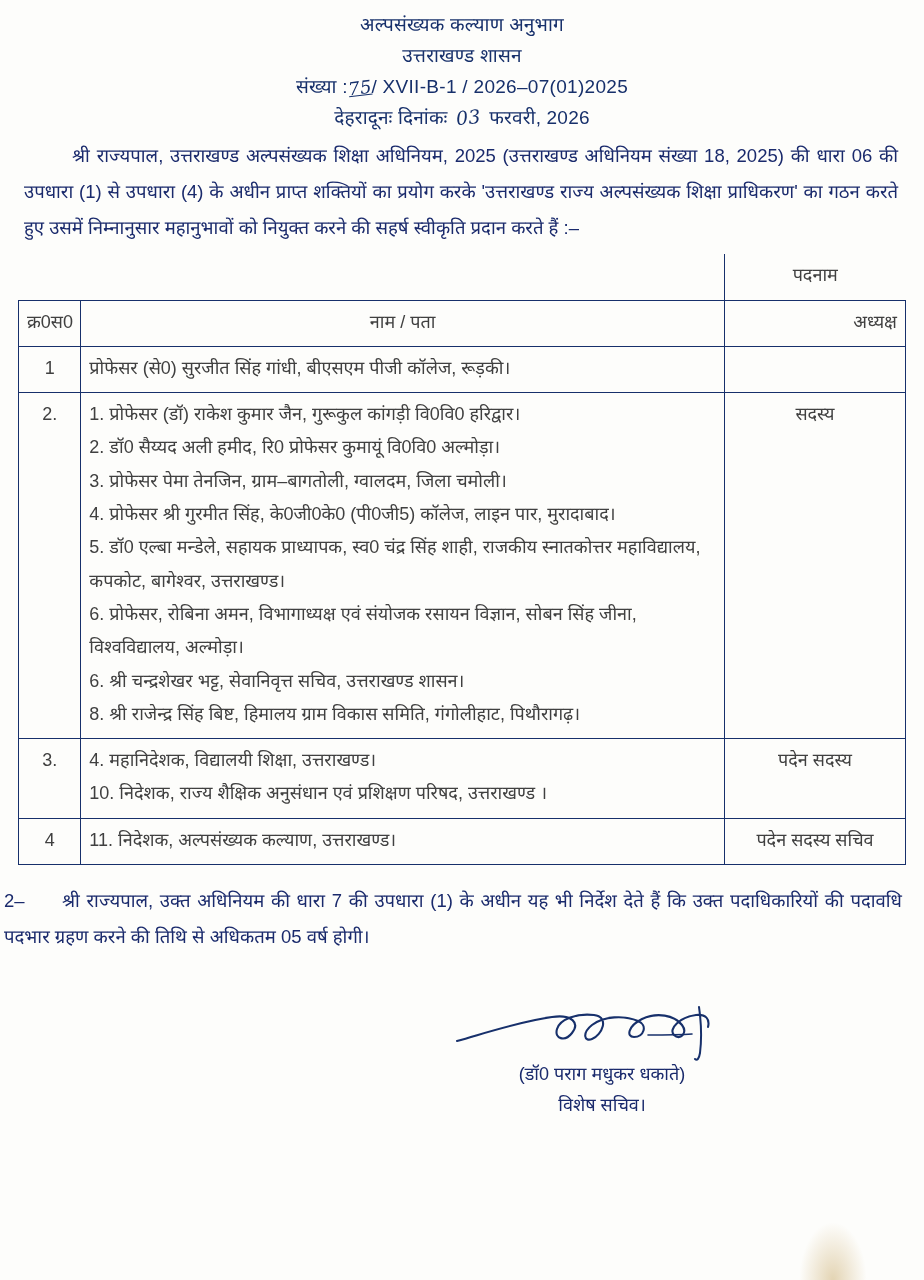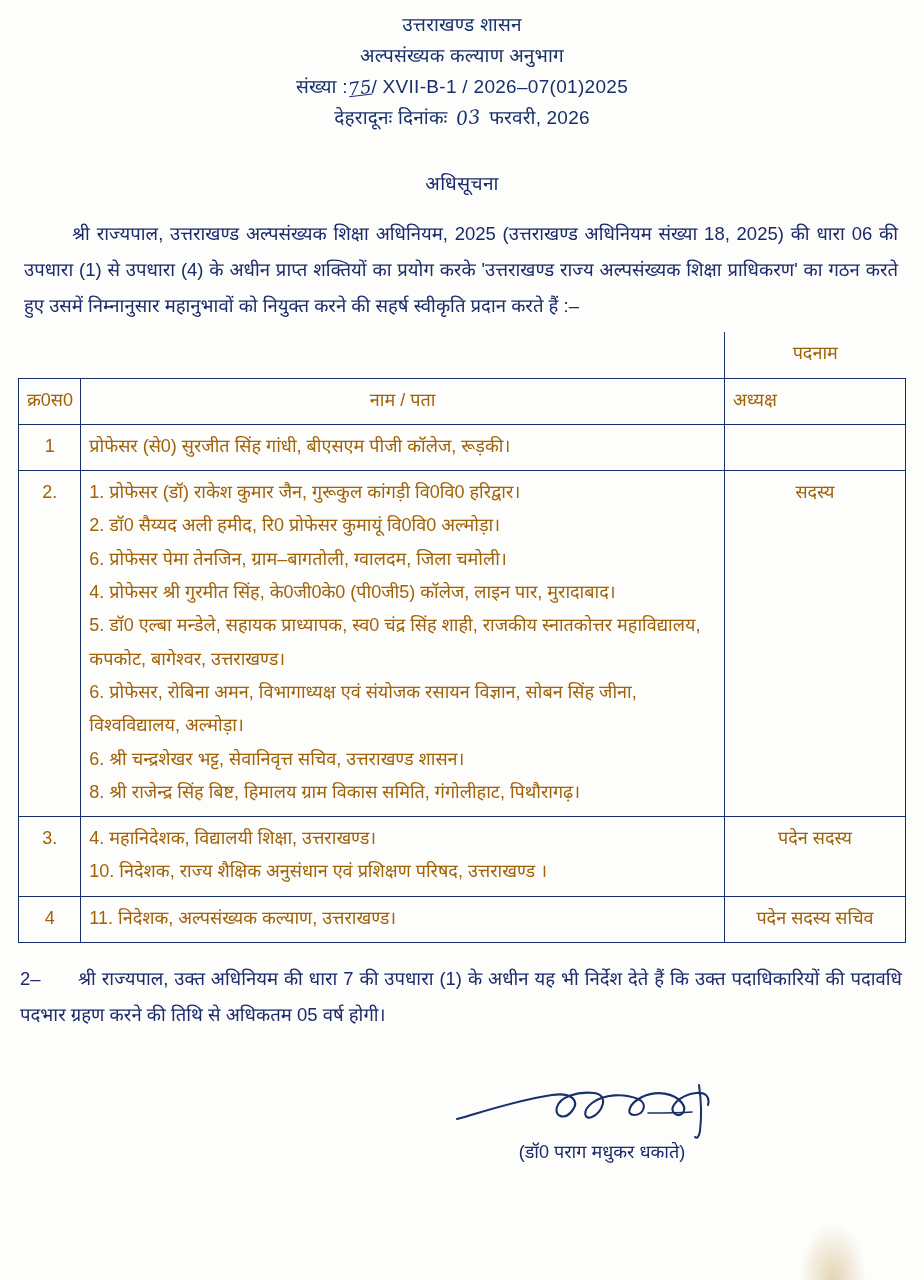--- a/index.html
+++ b/index.html
@@ -81,26 +81,26 @@
     width: 888px;
     margin: 8px auto 0 auto;
     table-layout: fixed;
   }
   table.main td, table.main th {
     border: 1.4px solid #17306b;
     vertical-align: top;
     padding: 5px 8px 7px 8px;
     font-size: 18px;
     line-height: 1.85;
-    color: #a16207;
+    color: #404040;
     font-weight: normal;
   }
   .col-sno { width: 62px; text-align: center; }
   .col-name { width: 640px; }
-  .col-post { width: 180px; text-align: left; }
+  .col-post { width: 180px; text-align: right; }
   .hdr-row td { border-top: none; border-left: none; border-right: none; }
   .hdr-row td.hdr-blankleft {
     border: none;
   }
   .hdr-row td.hdr-name {
     border: none;
     text-align: center;
   }
   .hdr-row td.hdr-post {
     border-left: 1.4px solid #17306b;
@@ -108,21 +108,21 @@
     border-right: none;
     text-align: center;
   }
   .cell-center { text-align: center; margin-left: 14px; }
   .nm-item { display: block; }
   
   .clause2 {
     font-size: 18.5px;
     line-height: 1.95;
     text-align: justify;
-    padding: 18px 22px 0 20px;
+    padding: 18px 22px 0 4px;
   }
   .clause2 .marker {
     display: inline-block;
     width: 58px;
   }
   
   .sig-block {
     margin-top: 46px;
     text-align: center;
     position: relative;
@@ -157,33 +157,32 @@
     background: radial-gradient(ellipse at 50% 100%, rgba(206,178,120,0.55), rgba(206,178,120,0.0) 68%);
     pointer-events: none;
   }
 </style>
 </head>
 <body>
 
 <div class="page">
 
   <div class="header">
+    <div class="line">अल्पसंख्यक कल्याण अनुभाग</div>
     <div class="line">उत्तराखण्ड शासन</div>
-    <div class="line">अल्पसंख्यक कल्याण अनुभाग</div>
     <div class="line num">
       <span>संख्या :</span><span class="hand-num">75</span><span>/ XVII-B-1 / 2026–07(01)2025</span>
     </div>
     <div class="line">
       <span>देहरादूनः दिनांकः</span>
       <span class="hand-date">03</span>
       <span>फरवरी, 2026</span>
     </div>
   </div>
 
-  <div class="title-adhisuchna">अधिसूचना</div>
 
   <p class="para"><span class="indent"></span><span>श्री राज्यपाल, उत्तराखण्ड अल्पसंख्यक शिक्षा अधिनियम, 2025 (उत्तराखण्ड अधिनियम संख्या 18, 2025) की धारा 06 की उपधारा (1) से उपधारा (4) के अधीन प्राप्त शक्तियों का प्रयोग करके 'उत्तराखण्ड राज्य अल्पसंख्यक शिक्षा प्राधिकरण' का गठन करते हुए उसमें निम्नानुसार महानुभावों को नियुक्त करने की सहर्ष स्वीकृति प्रदान करते हैं :–</span></p>
 
   <table class="main">
     <colgroup>
       <col class="col-sno">
       <col class="col-name">
       <col class="col-post">
     </colgroup>
     <tbody id="table-body">
@@ -202,21 +201,21 @@
           <td>
             <span class="nm-item">प्रोफेसर (से0) सुरजीत सिंह गांधी, बीएसएम पीजी कॉलेज, रूड़की।</span>
           </td>
           <td class="cell-center"></td>
         </tr>
         <tr>
           <td class="cell-center">2.</td>
           <td>
             <span class="nm-item">1. प्रोफेसर (डॉ) राकेश कुमार जैन, गुरूकुल कांगड़ी वि0वि0 हरिद्वार।</span>
             <span class="nm-item">2. डॉ0 सैय्यद अली हमीद, रि0 प्रोफेसर कुमायूं वि0वि0 अल्मोड़ा।</span>
-            <span class="nm-item">6. प्रोफेसर पेमा तेनजिन, ग्राम–बागतोली, ग्वालदम, जिला चमोली।</span>
+            <span class="nm-item">3. प्रोफेसर पेमा तेनजिन, ग्राम–बागतोली, ग्वालदम, जिला चमोली।</span>
             <span class="nm-item">4. प्रोफेसर श्री गुरमीत सिंह, के0जी0के0 (पी0जी5) कॉलेज, लाइन पार, मुरादाबाद।</span>
             <span class="nm-item">5. डॉ0 एल्बा मन्डेले, सहायक प्राध्यापक, स्व0 चंद्र सिंह शाही, राजकीय स्नातकोत्तर महाविद्यालय, कपकोट, बागेश्वर, उत्तराखण्ड।</span>
             <span class="nm-item">6. प्रोफेसर, रोबिना अमन, विभागाध्यक्ष एवं संयोजक रसायन विज्ञान, सोबन सिंह जीना, विश्वविद्यालय, अल्मोड़ा।</span>
             <span class="nm-item">6. श्री चन्द्रशेखर भट्ट, सेवानिवृत्त सचिव, उत्तराखण्ड शासन।</span>
             <span class="nm-item">8. श्री राजेन्द्र सिंह बिष्ट, हिमालय ग्राम विकास समिति, गंगोलीहाट, पिथौरागढ़।</span>
           </td>
           <td class="cell-center">सदस्य</td>
         </tr>
         <tr>
           <td class="cell-center">3.</td>
@@ -243,17 +242,18 @@
   <div class="sig-block">
     <div class="sig-inner">
       <div class="sig-scribble">
         <svg width="300" height="64" viewBox="0 0 300 64" fill="none" xmlns="http://www.w3.org/2000/svg">
           <path d="M5 40 C40 30, 70 20, 100 16 C120 13, 128 22, 120 32 C113 41, 102 38, 105 28 C108 18, 125 12, 142 14 C158 16, 150 34, 140 38 C132 41, 130 32, 140 24 C152 15, 172 14, 186 20 C196 24, 192 36, 182 36 C174 36, 176 25, 190 18 C205 11, 222 14, 230 24 C236 32, 228 40, 222 34 C216 28, 228 16, 244 14 C254 13, 258 18, 256 26" stroke="#17306b" stroke-width="2.1" stroke-linecap="round" stroke-linejoin="round"></path>
           <path d="M247 6 C249 20, 250 36, 248 52 C247 58, 245 60, 243 58" stroke="#17306b" stroke-width="2" stroke-linecap="round"></path>
           <path d="M196 34 C210 34, 226 34, 240 33" stroke="#17306b" stroke-width="1.6" stroke-linecap="round"></path>
         </svg>
       </div>
       <div class="sig-name">(डॉ0 पराग मधुकर धकाते)</div>
+      <div class="sig-desig">विशेष सचिव।</div>
     </div>
   </div>
 
   <div class="corner-smudge"></div>
 </div>
 
 </body></html>

